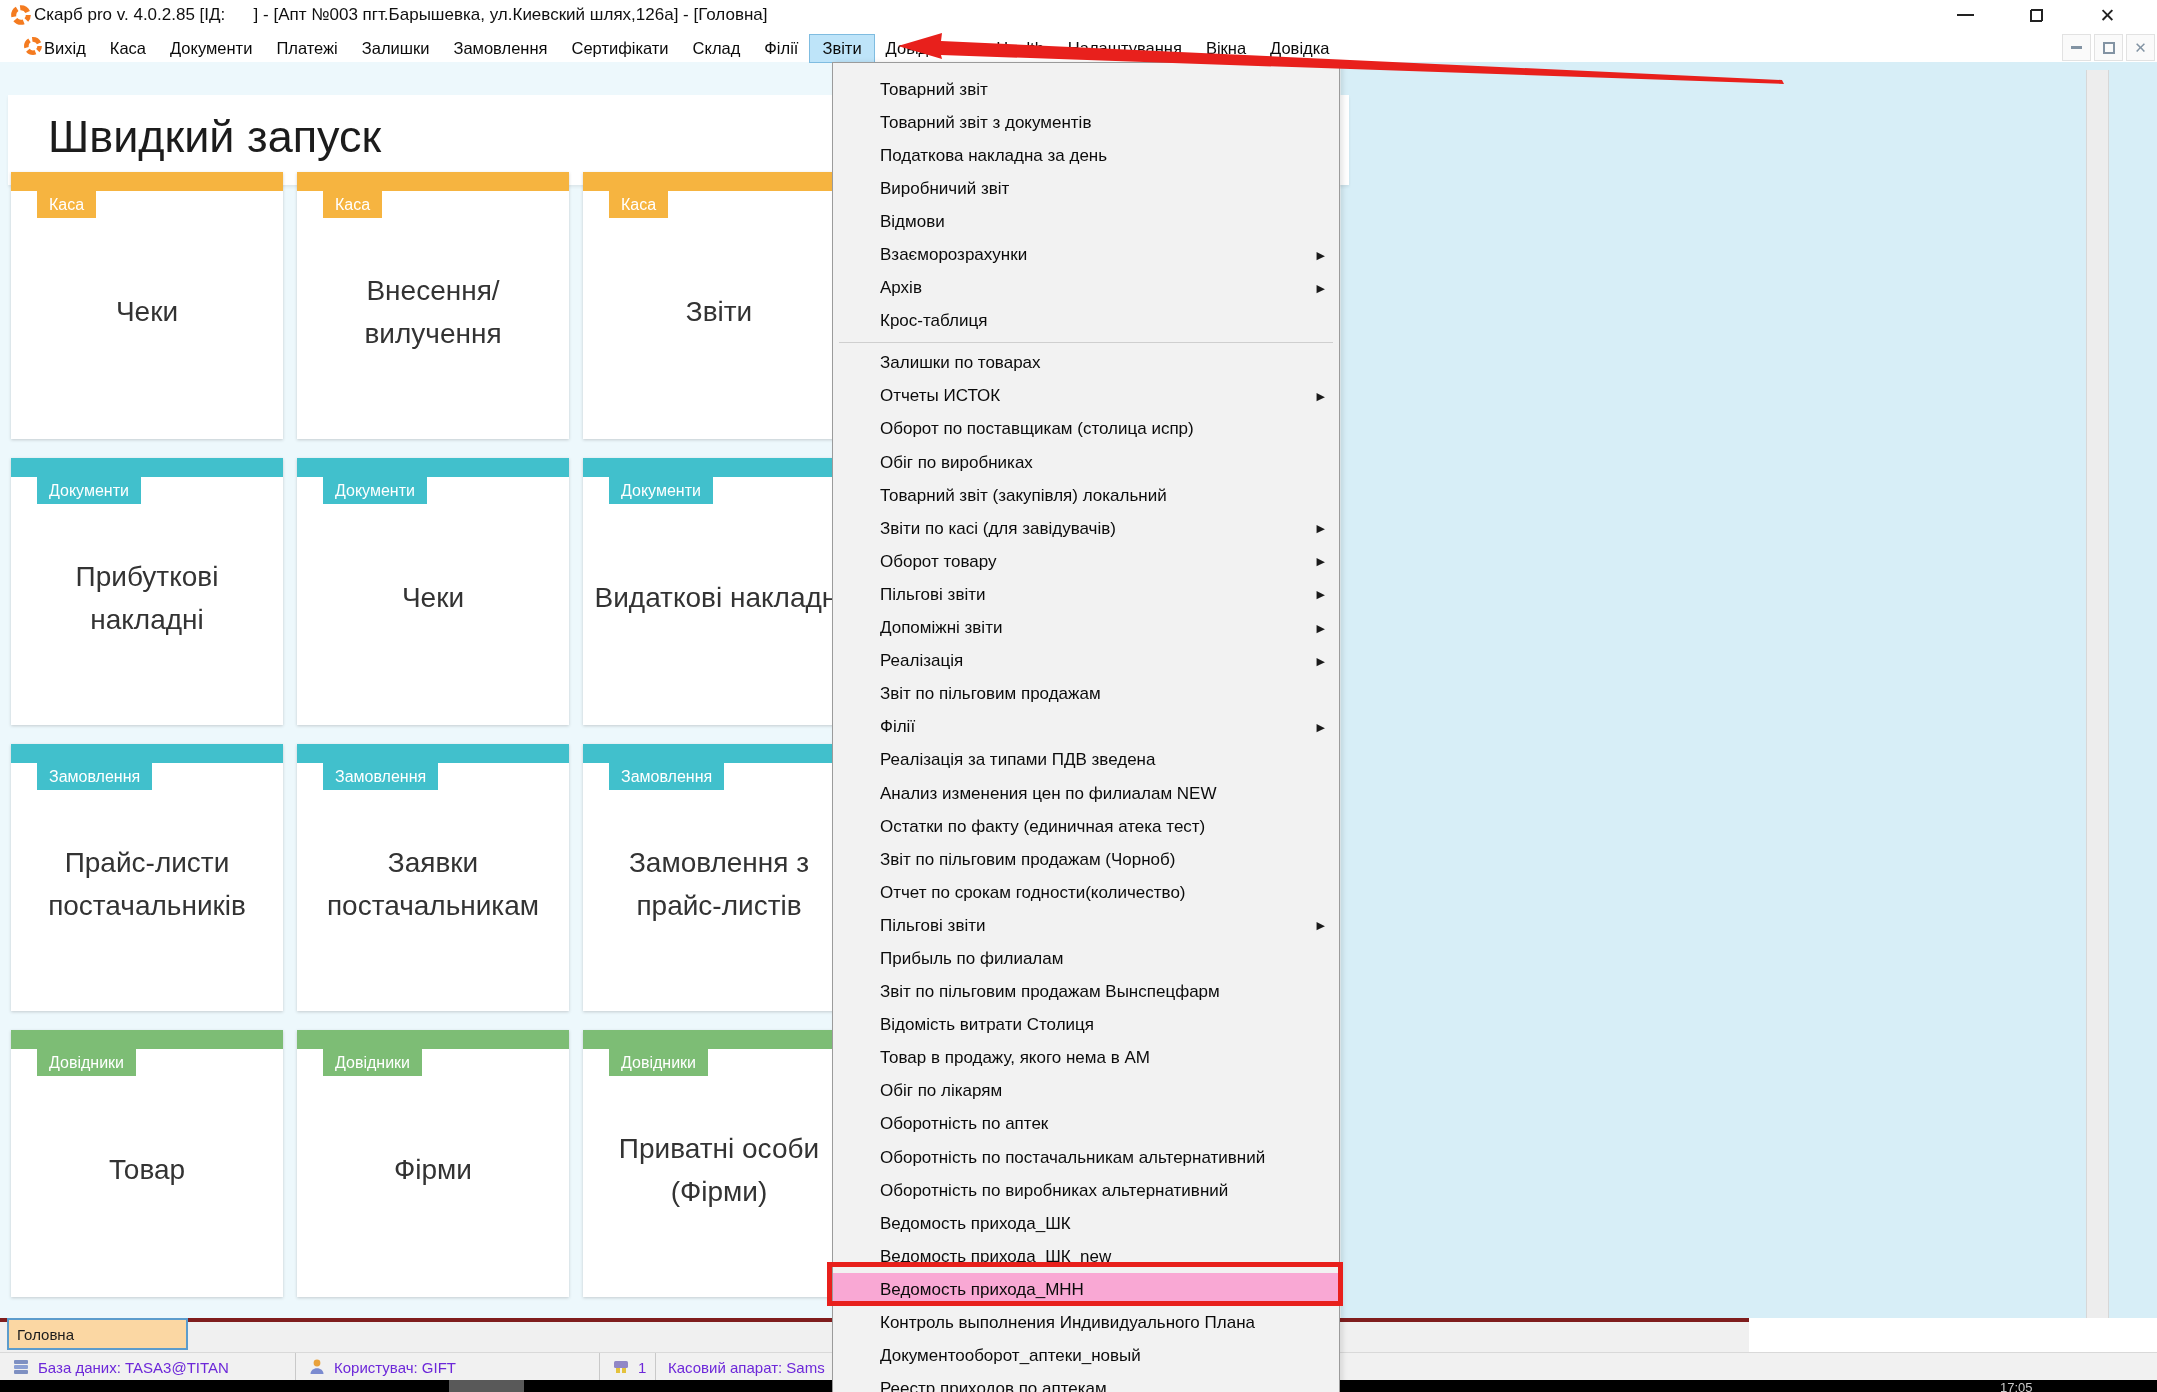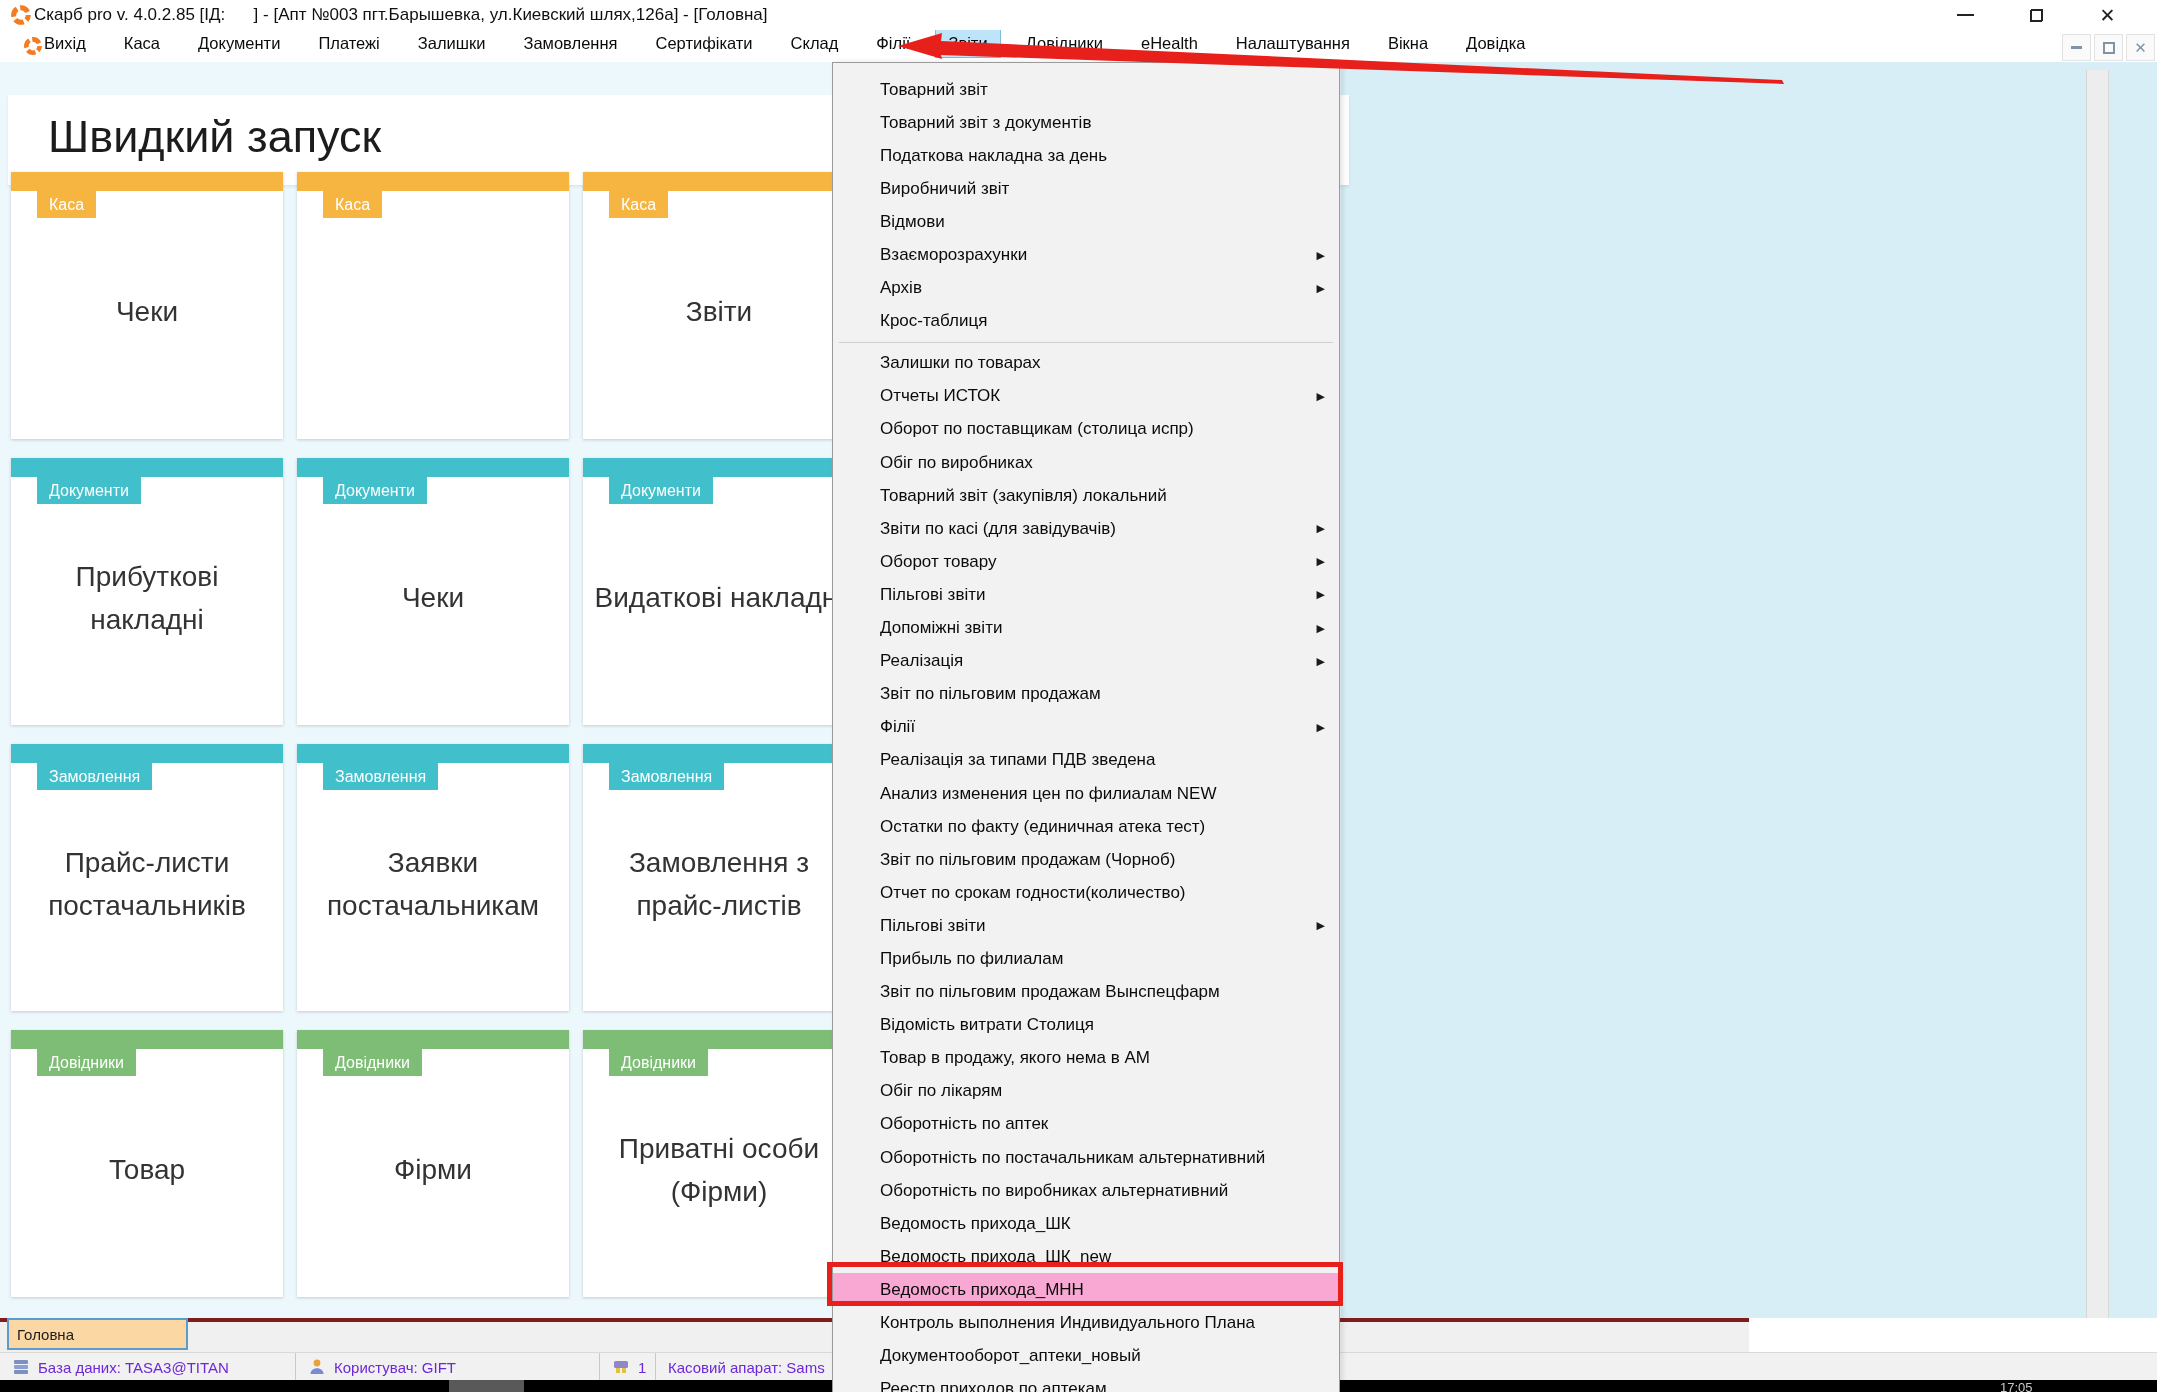--- a/index.html
+++ b/index.html
@@ -15,21 +15,21 @@
   .win-btns{position:absolute;right:14px;top:0;height:30px;display:flex;align-items:center}
   .win-btn{width:71px;height:30px;display:flex;align-items:center;justify-content:center;cursor:default}
   .glyph-min{width:17px;height:2px;background:#222}
   .glyph-restore{position:relative;width:13px;height:13px}
   .glyph-restore::before{content:"";position:absolute;left:0;bottom:0;width:10px;height:10px;border:1.6px solid #222;background:#fff}
   .glyph-restore::after{content:"";position:absolute;right:0;top:0;width:10px;height:10px;border:1.6px solid #222}
   .glyph-close{font-size:19px;color:#222;line-height:1}
   
   .menubar{position:absolute;left:0;top:30px;width:2157px;height:32px;background:#fff;z-index:40}
   .menubar .app-logo{position:absolute;left:13px;top:6px;width:20px;height:20px}
-  .menu-list{list-style:none;margin:0;padding:0 16px 0 32px;display:flex;gap:14px;align-items:flex-start;height:32px}
+  .menu-list{list-style:none;margin:0;padding:0 16px 0 32px;display:flex;gap:0;align-items:flex-end;height:32px}
   .menu-item{padding:0 12px;height:27px;line-height:27px;font-size:16.5px;color:#0b0b0b;white-space:nowrap}
   .menu-item.active{background:#BEE4F9;outline:1px solid #7FBCE0}
   .mdi-btns{position:absolute;right:0;top:4px;display:flex;gap:3px;padding-right:2px}
   .mdi-btn{width:27px;height:25px;background:#FAFAFA;border:1px solid #E2E2E2;display:flex;align-items:center;justify-content:center}
   .mdi-min{width:11px;height:3px;background:#8293A3}
   .mdi-restore{position:relative;width:12px;height:12px}
   .mdi-restore::before{content:"";position:absolute;left:0;bottom:0;width:8px;height:8px;border:2px solid #8293A3;background:#fafafa}
   .mdi-restore::after{content:"";position:absolute;right:0;top:0;width:8px;height:8px;border:2px solid #8293A3}
   .mdi-close{color:#8293A3;font-size:15px;font-weight:bold;line-height:1}
   
@@ -148,20 +148,23 @@
           <span class="tile-bar" style="background: rgb(246, 180, 64);"></span>
           <span class="tile-tag" style="background: rgb(246, 180, 64);">Каса</span>
           <div class="tile-label">
             <span>Чеки</span>
           </div>
         </article>
 
         <article class="tile">
           <span class="tile-bar" style="background: rgb(246, 180, 64);"></span>
           <span class="tile-tag" style="background: rgb(246, 180, 64);">Каса</span>
+          <div class="tile-label">
+            <span>Внесення/вилучення</span>
+          </div>
         </article>
 
         <article class="tile">
           <span class="tile-bar" style="background: rgb(246, 180, 64);"></span>
           <span class="tile-tag" style="background: rgb(246, 180, 64);">Каса</span>
           <div class="tile-label">
             <span>Звіти</span>
           </div>
         </article>
 

